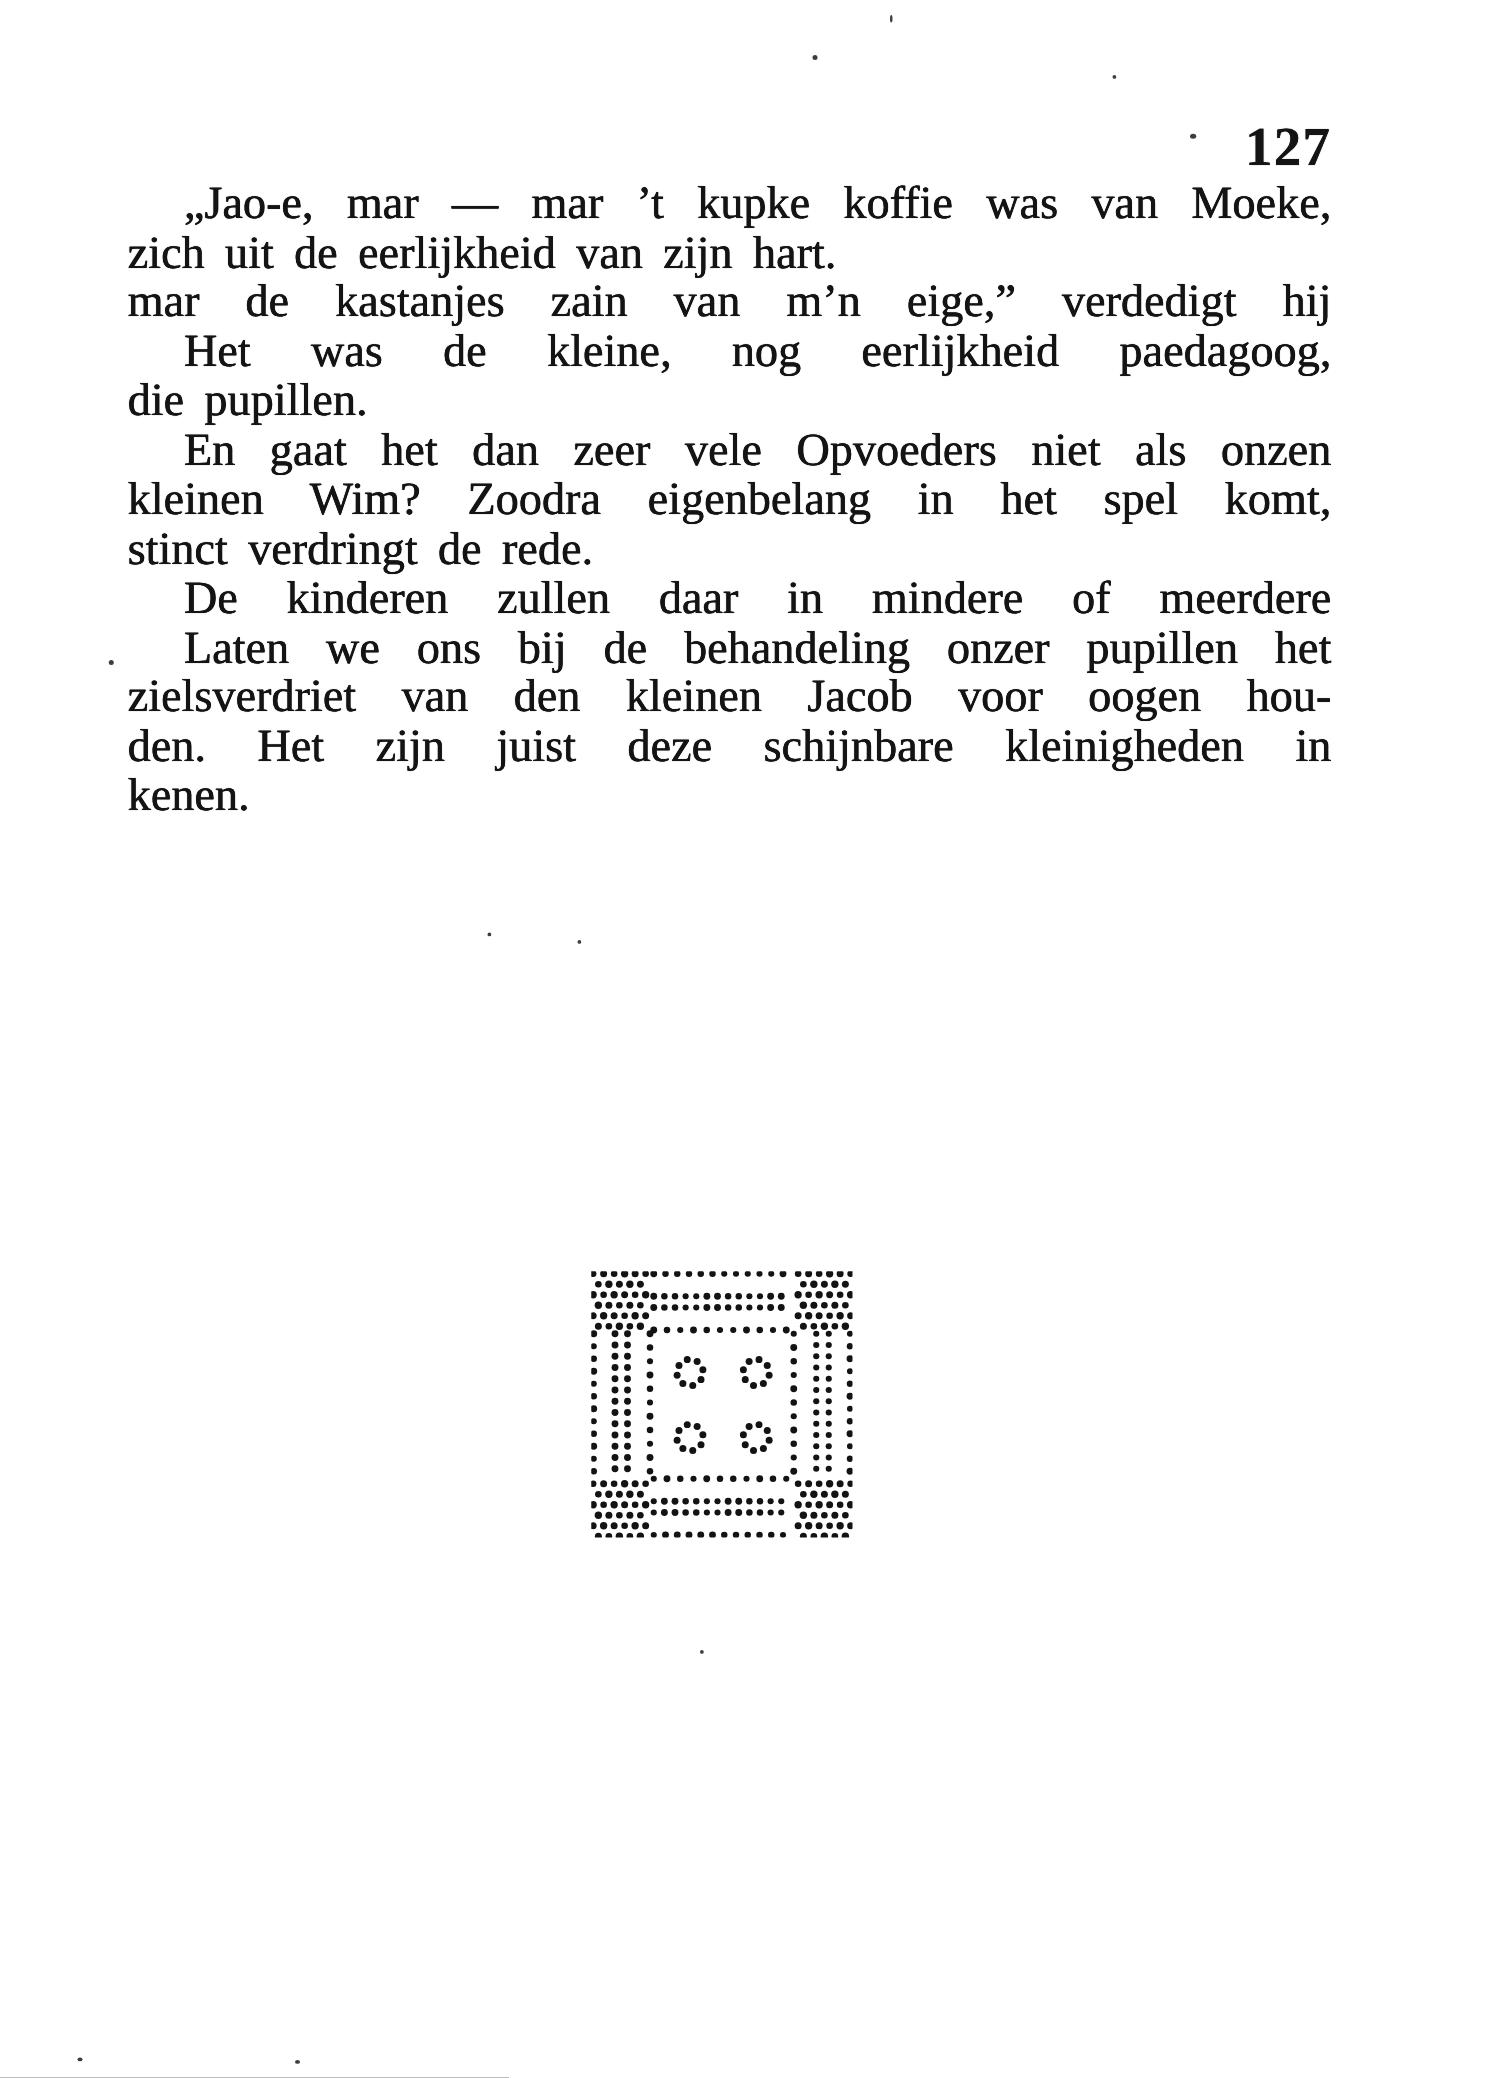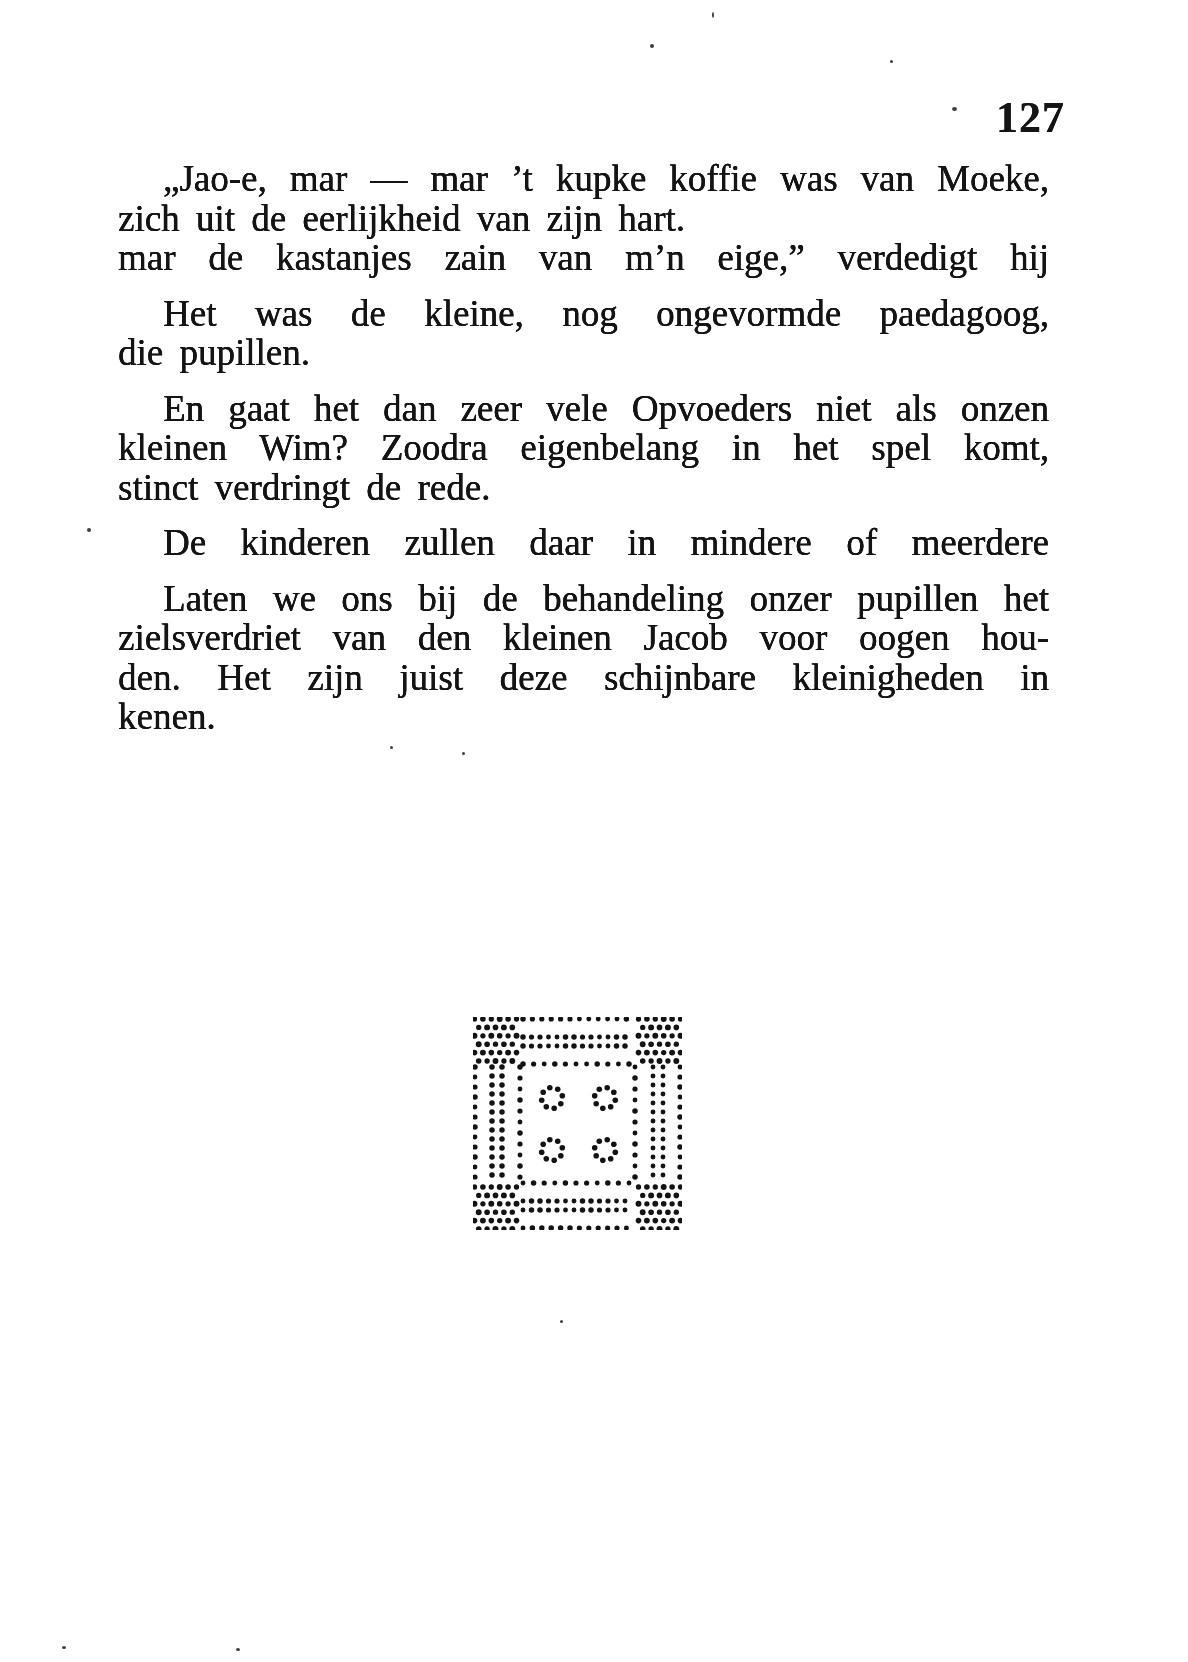--- a/index.html
+++ b/index.html
@@ -26,21 +26,21 @@
   }
   .text-block {
     position: absolute;
     left: 102px;
     top: 143px;
     width: 963px;
     font-size: 37px;
     line-height: 39.5px;
     text-shadow: 0 0 0.6px currentColor, 0.3px 0 0 currentColor;
   }
-  .paragraph { margin: 16px; }
+  .paragraph { margin: 0; }
   .line {
     text-align: justify;
     text-align-last: justify;
     white-space: normal;
   }
   .line.indent { text-indent: 45px; }
   .line.last {
     text-align-last: left;
     word-spacing: 7px;
   }
@@ -65,21 +65,21 @@
 <div class="page" id="page">
   <div class="page-number">127</div>
 
   <div class="text-block" id="textBlock">
       <div class="paragraph">
         <div class="line indent">„Jao-e, mar — mar ’t kupke koffie was van Moeke,</div>
         <div class="line last">zich uit de eerlijkheid van zijn hart.</div>
         <div class="line">mar de kastanjes zain van m’n eige,” verdedigt hij</div>
       </div>
       <div class="paragraph">
-        <div class="line indent">Het was de kleine, nog ongevormde paedagoog,</div>
+        <div class="line indent">Het was de kleine, nog eerlijkheid paedagoog,</div>
         <div class="line last">die pupillen.</div>
       </div>
       <div class="paragraph">
         <div class="line indent">En gaat het dan zeer vele Opvoeders niet als onzen</div>
         <div class="line">kleinen Wim? Zoodra eigenbelang in het spel komt,</div>
         <div class="line last">stinct verdringt de rede.</div>
       </div>
       <div class="paragraph">
         <div class="line indent">De kinderen zullen daar in mindere of meerdere</div>
       </div>

